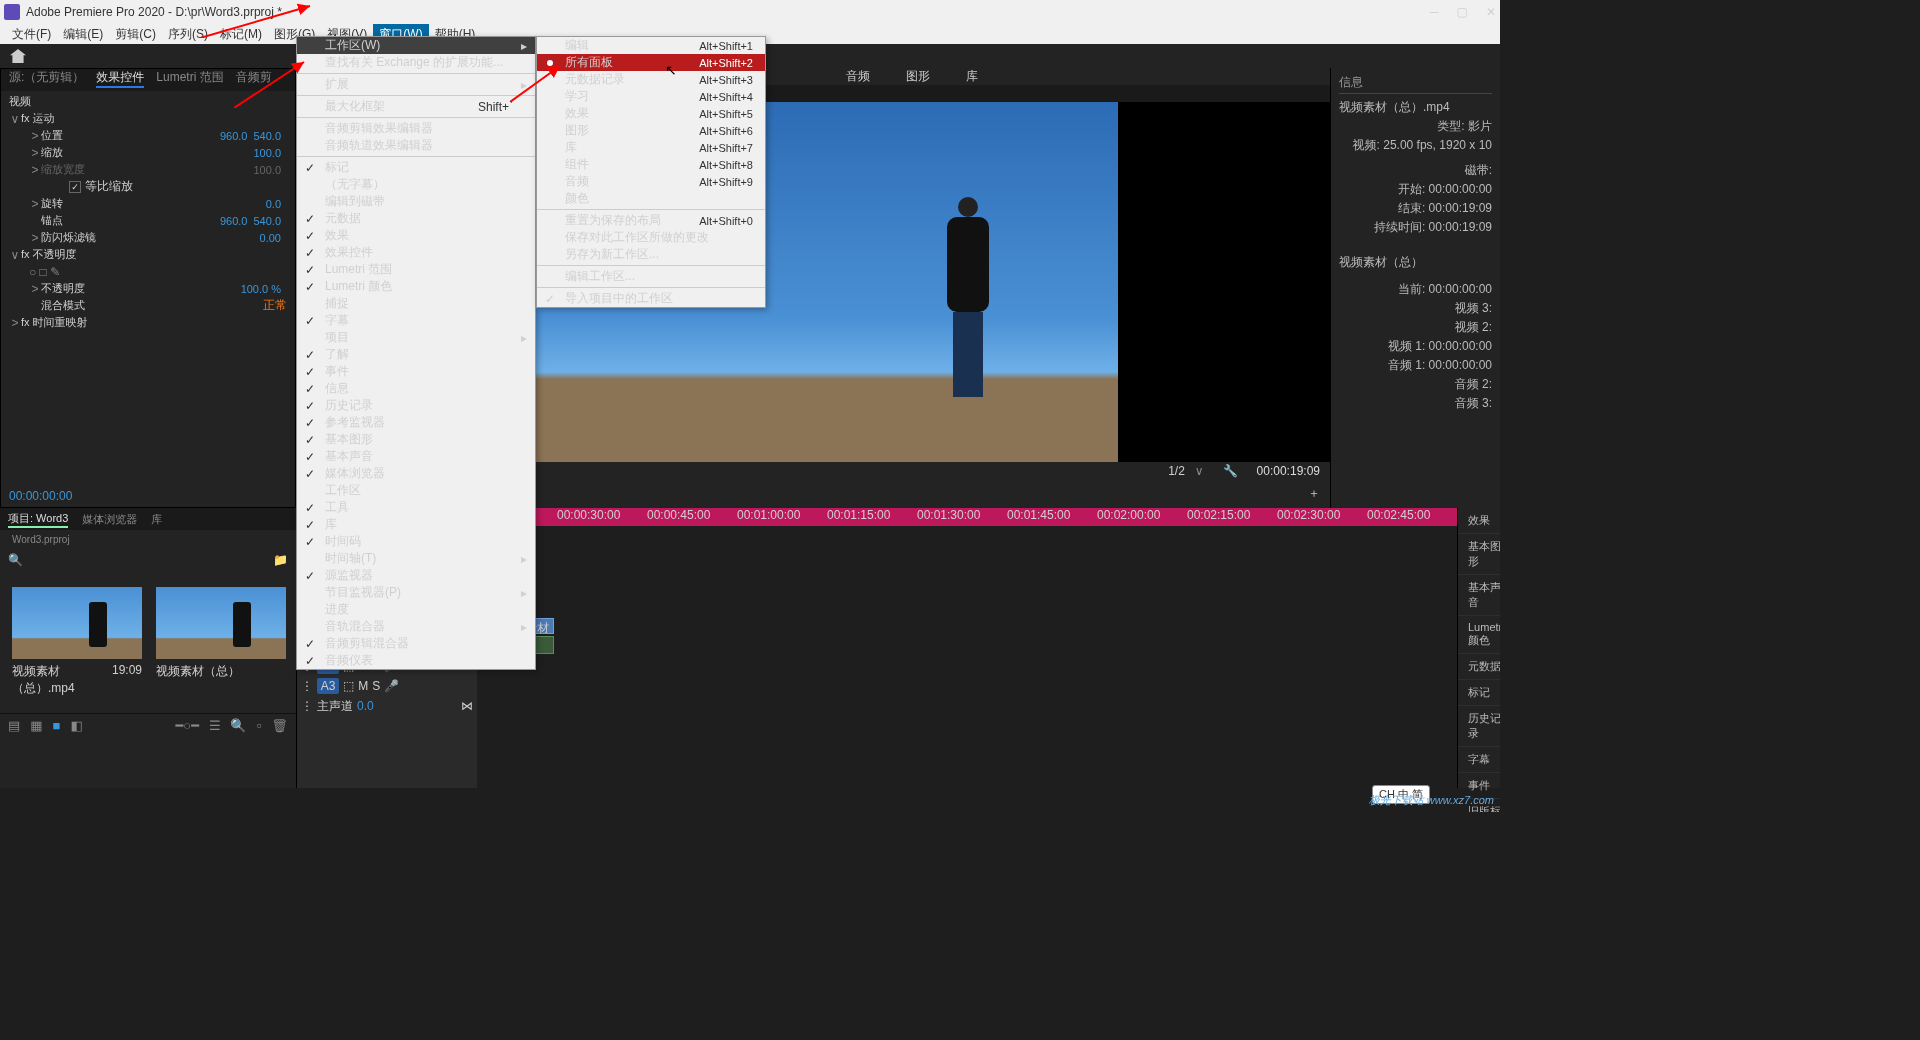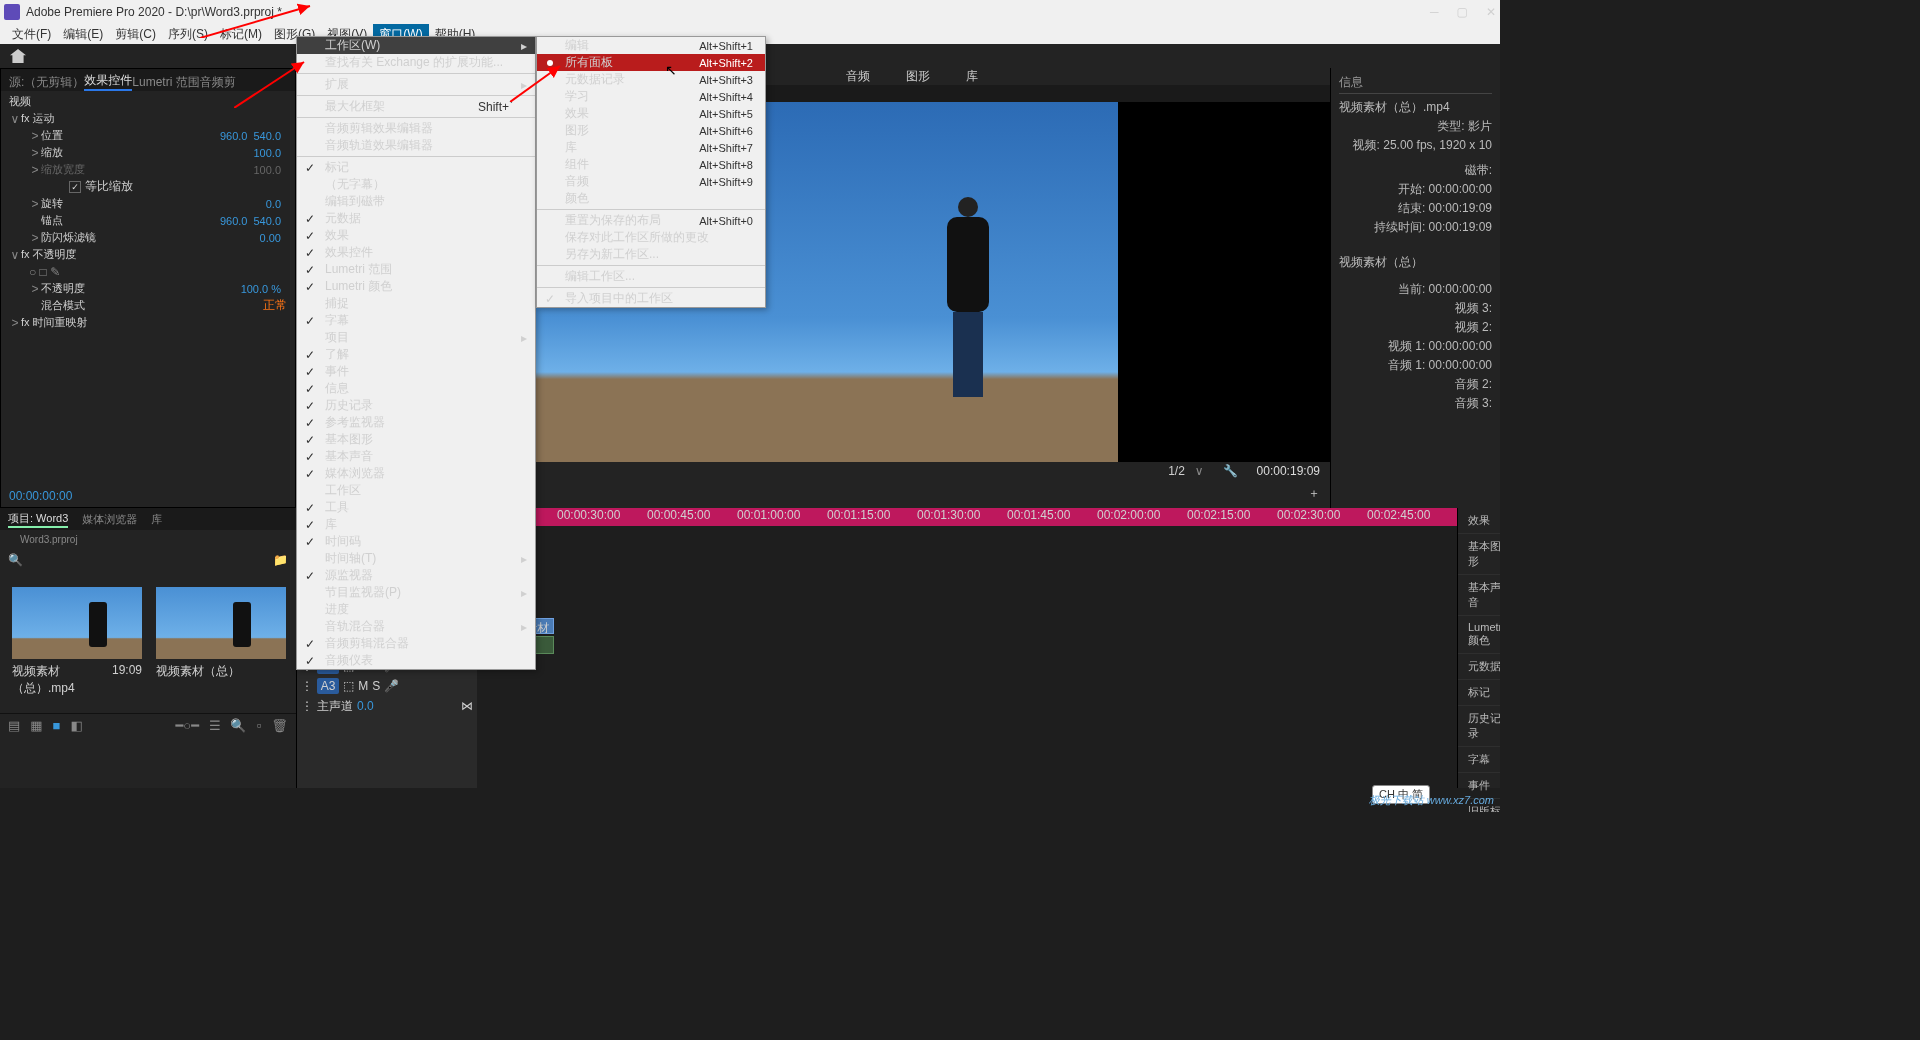--- a/index.html
+++ b/index.html
@@ -12,21 +12,21 @@
 .menubar{height:20px;background:#f0f0f0;display:flex;align-items:center;padding-left:6px;color:#333}
 .menubar span{padding:2px 6px;color:#333;cursor:pointer}
 .menubar span.hl{background:#0369a1;color:#fff}
 .toolbar{height:24px;background:#232323;display:flex;align-items:center;padding:0 10px;gap:10px}
 .toolbar .home{width:16px;height:14px;background:#ccc;clip-path:polygon(50% 0,100% 45%,85% 45%,85% 100%,15% 100%,15% 45%,0 45%)}
 .workspaces{height:26px;background:#232323;display:flex;align-items:center;padding-left:550px;gap:36px}
 .workspaces span{color:#ccc;cursor:pointer}
 .row1{display:flex;height:440px}
 .panel{background:#232323;border:1px solid #000}
 .effect-ctrl{width:296px;display:flex;flex-direction:column}
-.tabs{height:22px;display:flex;align-items:flex-end;background:#1a1a1a;gap:0;padding:0 8px}
+.tabs{height:22px;display:flex;align-items:flex-start;background:#1a1a1a;gap:12px;padding:0 8px}
 .tabs span{color:#888;cursor:pointer}
 .tabs span.active{color:#ddd;border-bottom:2px solid #2a77e8}
 .breadcrumb{padding:4px 8px;font-size:11px;color:#888}
 .breadcrumb .link{color:#3897db}
 .props{flex:1;overflow:auto;padding:2px 0}
 .prow{display:flex;align-items:center;padding:2px 8px;height:17px}
 .prow .ind{width:12px;text-align:center;color:#888}
 .prow .lbl{flex:1;font-size:11px}
 .prow .val{color:#3897db;font-size:11px;margin-right:6px}
 .prow .chk{width:12px;height:12px;border:1px solid #666;margin-right:4px;display:inline-flex;align-items:center;justify-content:center}
@@ -266,21 +266,21 @@
   </div>
 </div>
 
 <div class="row2">
   <div class="project">
     <div class="ptabs" id="ptabs">
         <span class="active">项目: Word3</span>
         <span>媒体浏览器</span>
         <span>库</span>
       </div>
-    <div style="padding:4px 20px;font-size:10px;color:#888">Word3.prproj</div>
+    <div style="padding:4px 12px;font-size:10px;color:#888">Word3.prproj</div>
     <div style="padding:4px 8px;display:flex;gap:10px">
       <span>🔍</span>
       <span style="flex:1"></span>
       <span>📁</span>
     </div>
     <div class="thumbs" id="thumbs">
         <div class="thumb">
           <div class="img">
             <div class="p"></div>
           </div>

